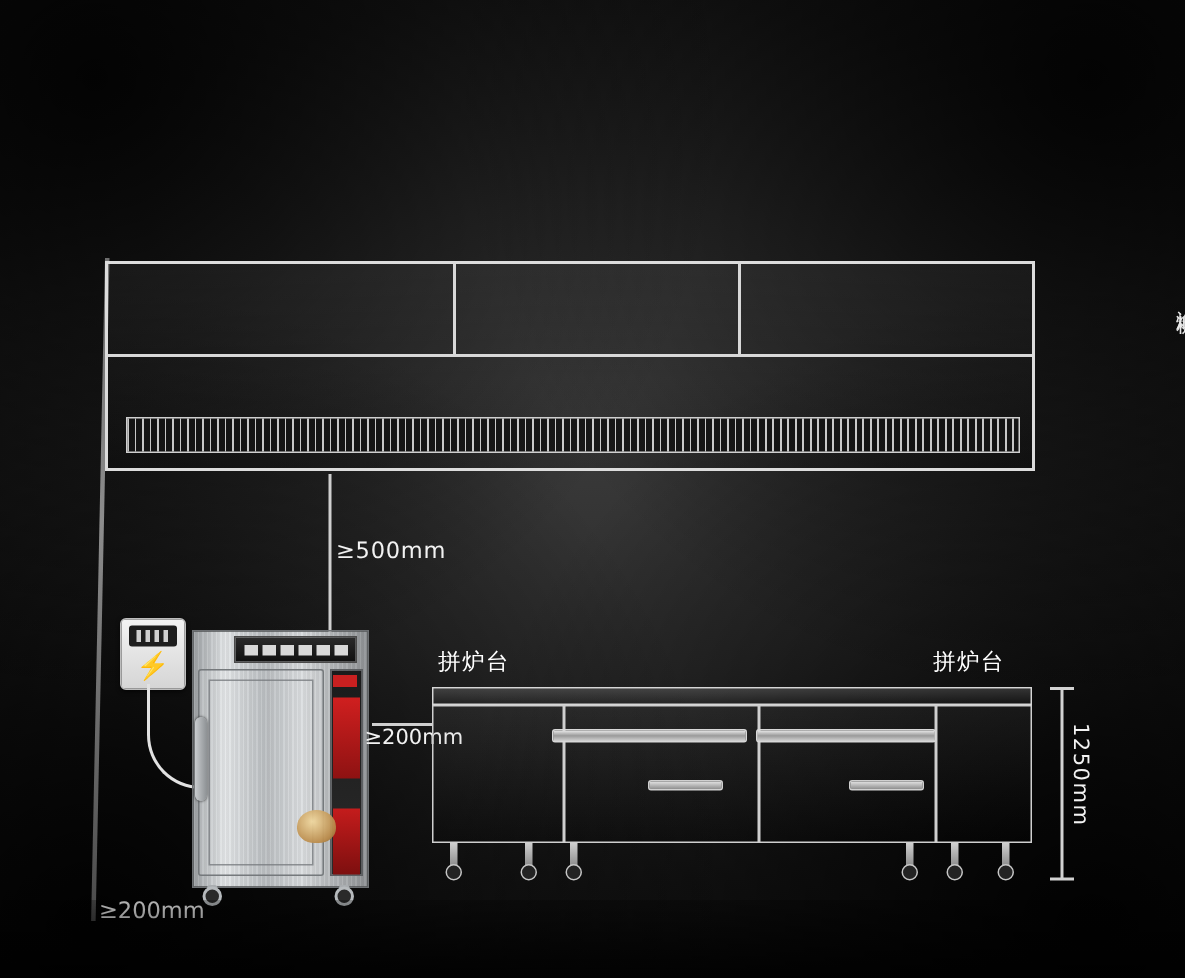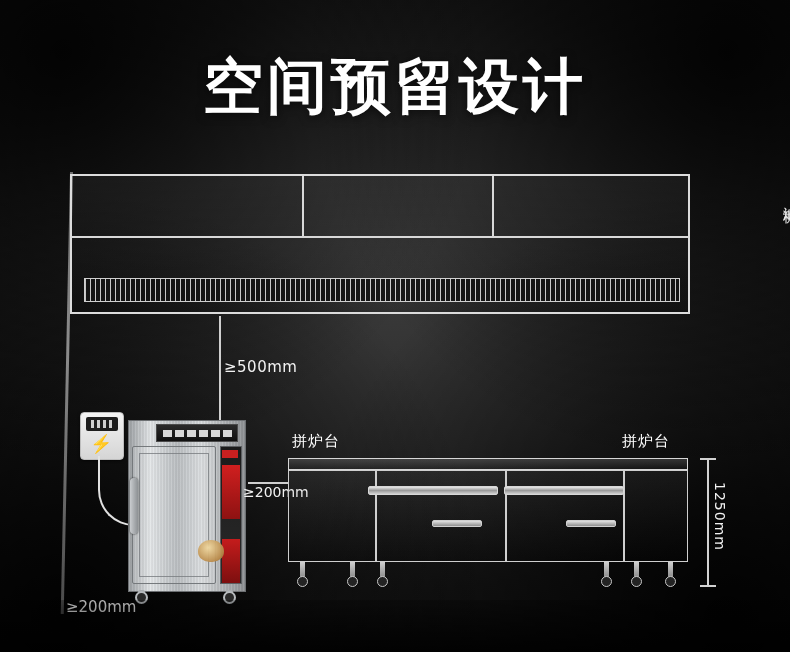--- a/index.html
+++ b/index.html
@@ -408,21 +408,20 @@
     width: 790px;
     height: 52px;
     background: linear-gradient(to bottom, rgba(0,0,0,0.25), rgba(0,0,0,0.85));
   }
 </style>
 </head>
 <body>
 
 <div id="stage">
 
-  <div id="title" class="layer">空间预留设计</div>
 
   <div id="wall-line" class="layer"></div>
 
   <div id="hood" class="layer">
     <div class="hood-divider" style="left:230px;"></div>
     <div class="hood-divider" style="left:420px;"></div>
     <div class="hood-shelf"></div>
     <div id="hood-grille"></div>
   </div>
   <div id="hood-label" class="layer">油烟机</div>

